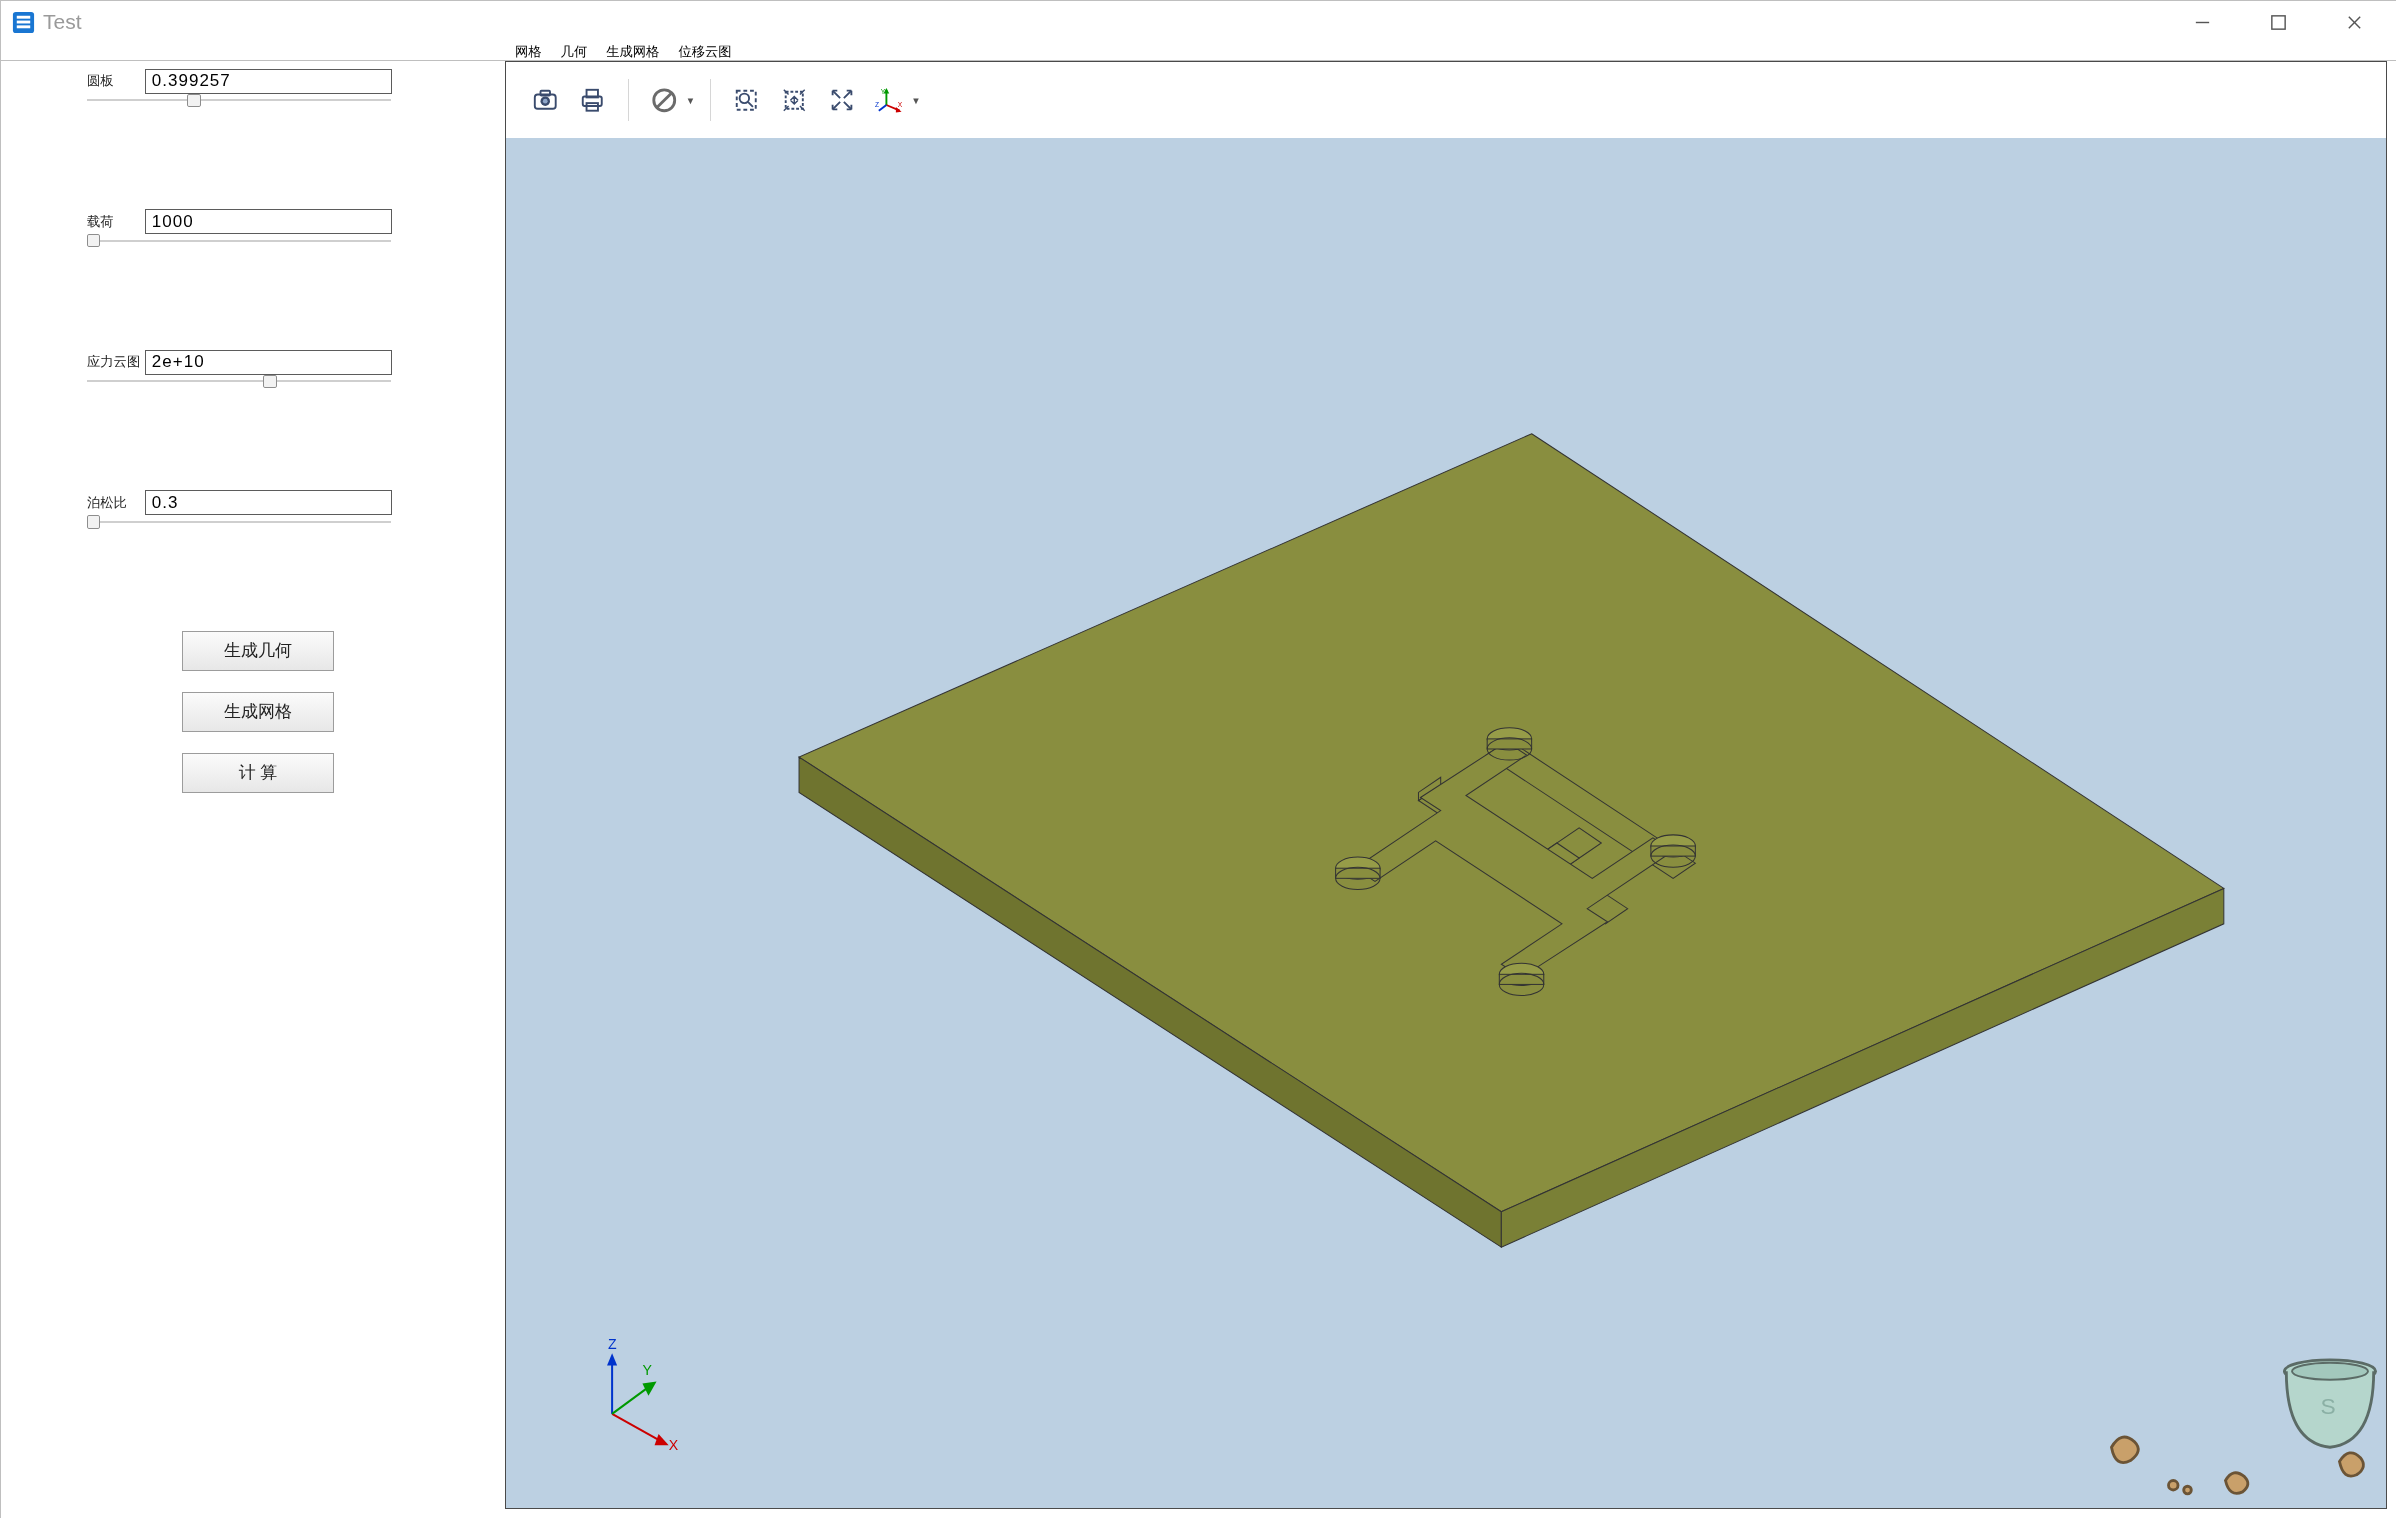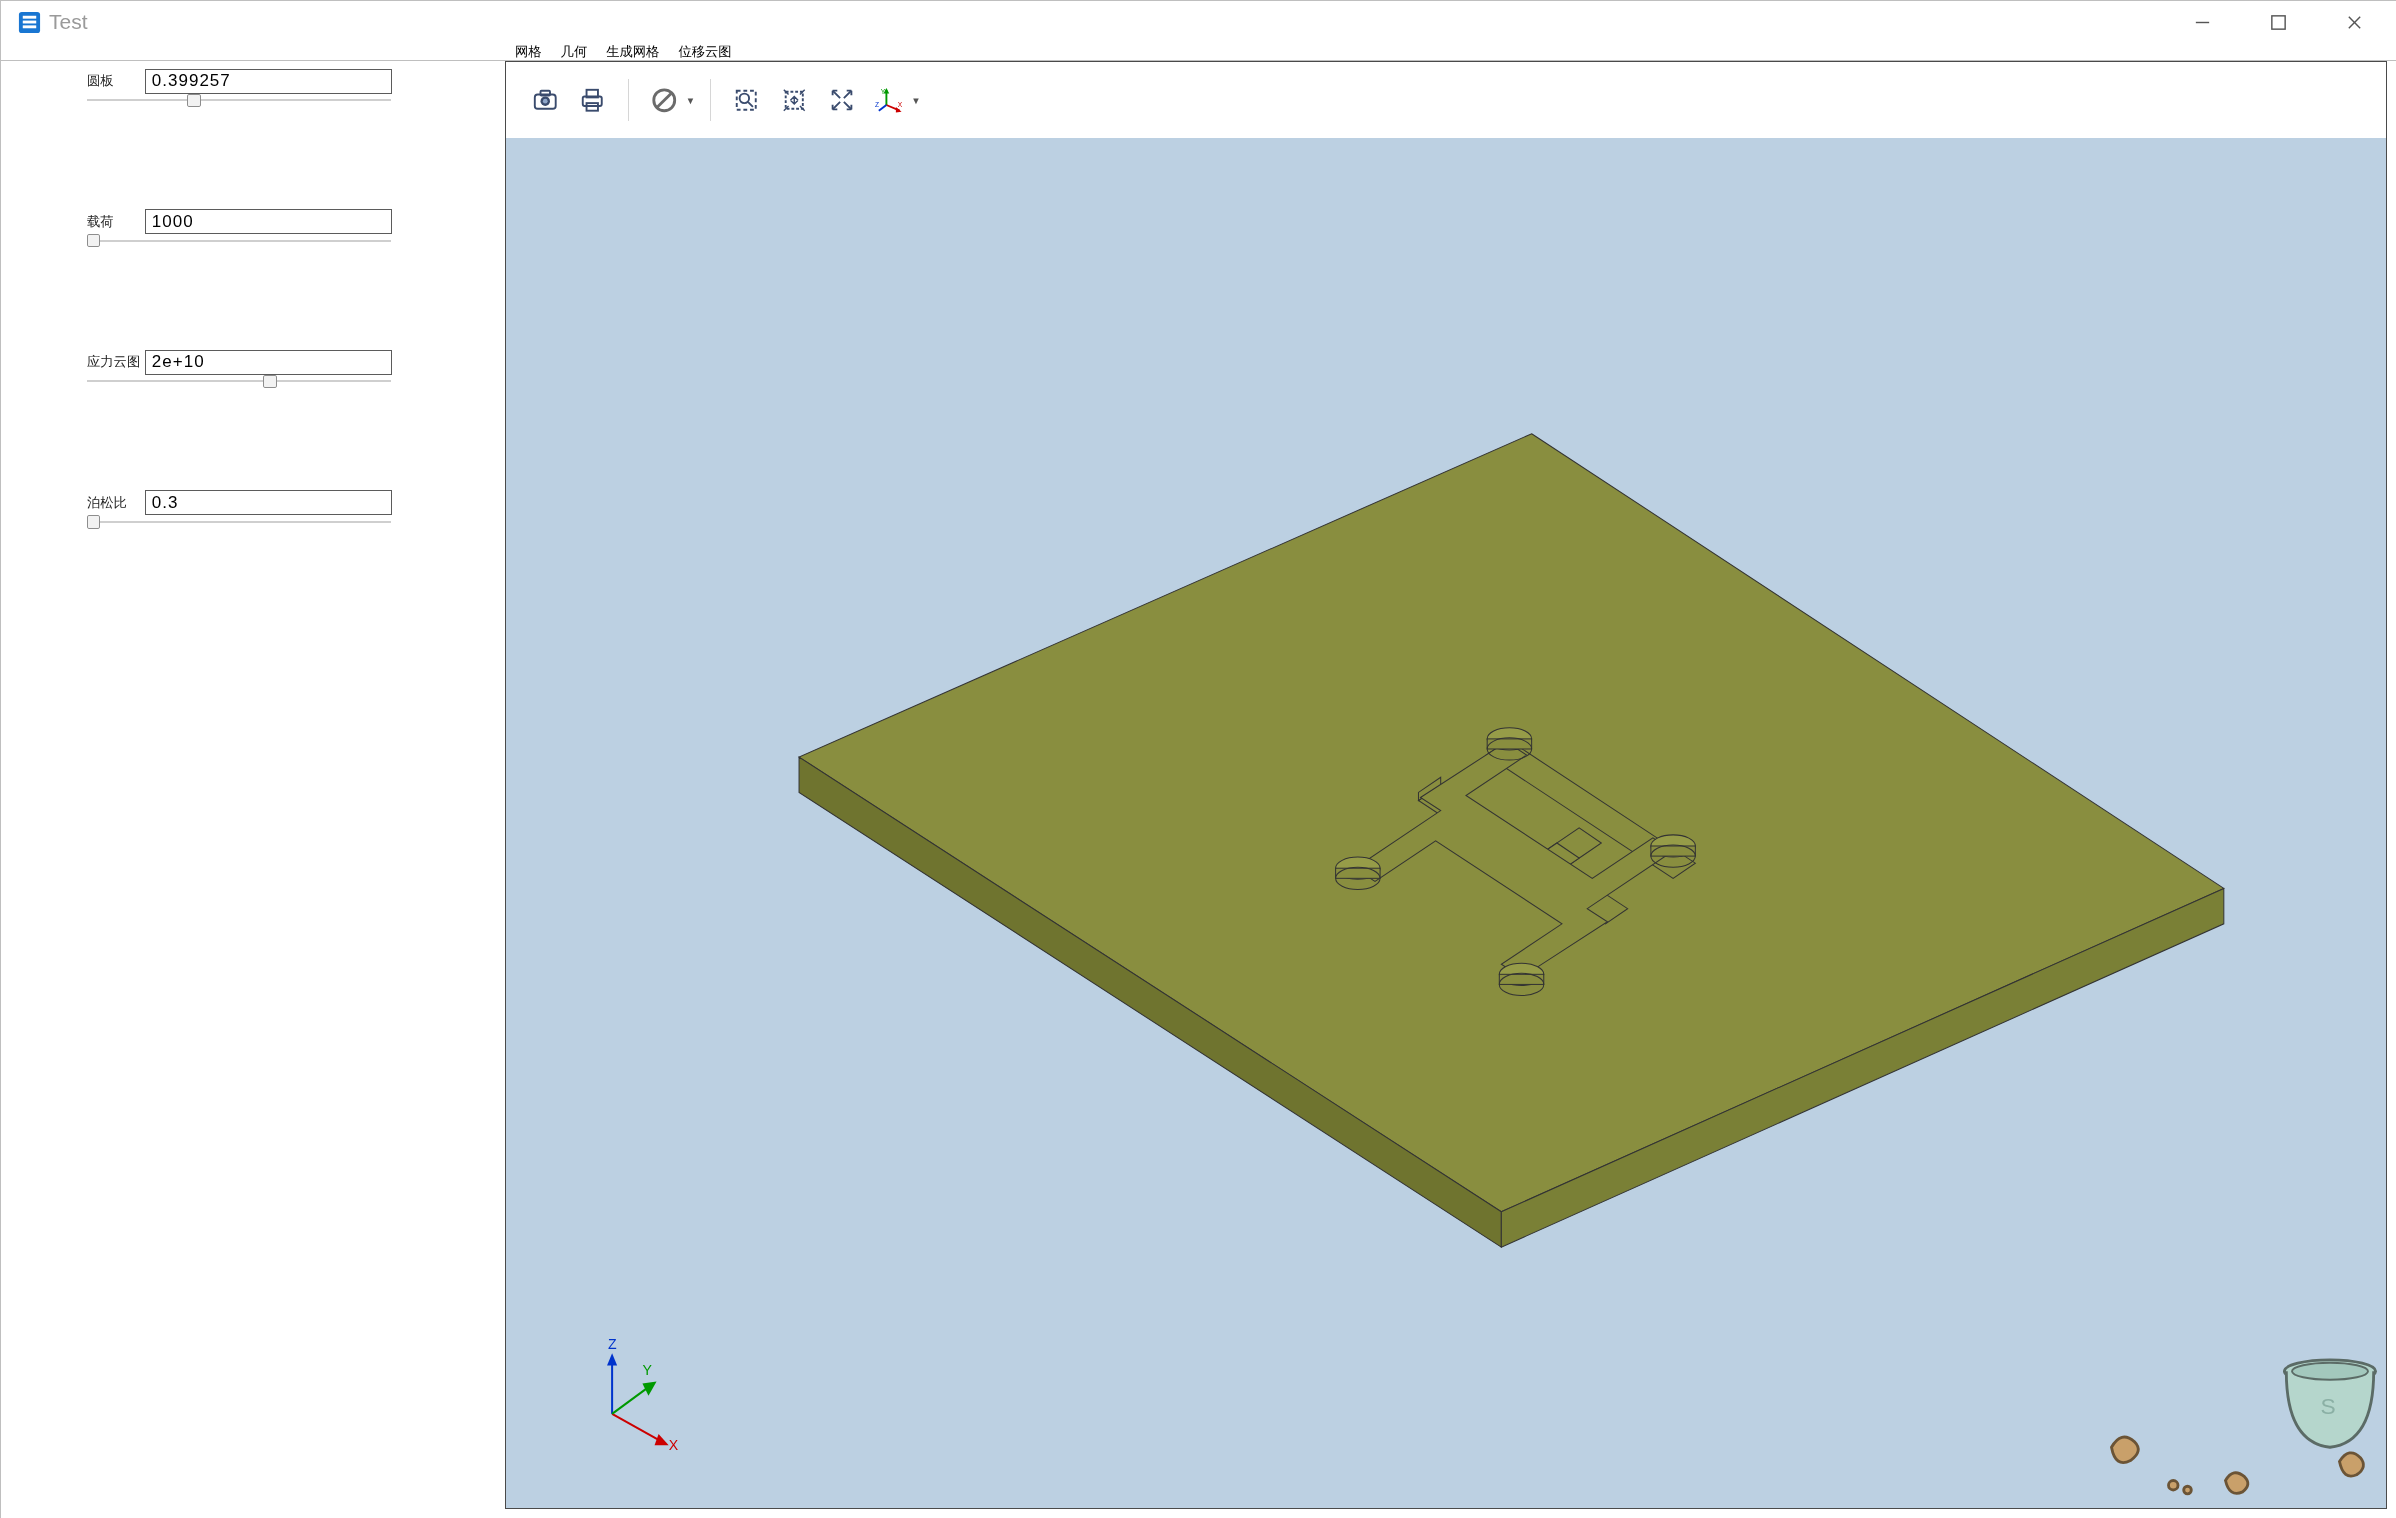--- a/index.html
+++ b/index.html
@@ -1,19 +1,19 @@
 <!DOCTYPE html>
 <html><head>
 <meta charset="utf-8">
 <style>
   * { box-sizing: border-box; margin: 0; padding: 0; }
   html, body { width: 100%; height: 100%; font-family: "Microsoft YaHei", Arial, sans-serif; font-size: 11.4px; background: #ffffff; overflow: hidden; }
   .window { width: 2397px; height: 1519px; border: 1px solid #bfbfbf; background: #ffffff; display: flex; flex-direction: column; }
   
-  .titlebar { height: 42px; display: flex; align-items: center; padding: 0 9.5px; background: #ffffff; margin-left: 6px; }
+  .titlebar { height: 42px; display: flex; align-items: center; padding: 0 9.5px; background: #ffffff; }
   .title-icon { width: 25px; height: 25px; margin-right: 7.6px; }
   .title-text { font-size: 21px; color: #9a9a9a; flex: 1; }
   .win-controls { display: flex; gap: 46px; margin-right: 17px; }
   .win-btn { width: 30px; height: 30px; display: flex; align-items: center; justify-content: center; }
   .win-btn svg { stroke: #555; }
   
   .menubar { height: 17px; display: flex; gap: 19px; padding-left: 514px; font-size: 13.3px; color: #000; align-items: center; }
   .menubar span { text-underline-offset: 1.9px; cursor: default; }
   
   .main { flex: 1; display: flex; border-top: 1px solid #bfbfbf; }
@@ -111,20 +111,25 @@
 
       <div class="param-row">
         <span class="param-label">泊松比</span>
         <input class="param-input" value="0.3" style="">
         <div class="slider-wrap">
           <div class="slider-track"></div>
           <div class="slider-handle" style="left:0%"></div>
         </div>
       </div>
 
+      <div class="buttons">
+        <button class="btn">生成几何</button>
+        <button class="btn">生成网格</button>
+        <button class="btn">计 算</button>
+      </div>
     </div>
 
     <div class="viewport-wrap">
       <div class="viewport-outer">
 
         <div class="toolbar">
           <div class="tool-btn">
             <svg width="28.5" height="28.5" viewBox="0 0 30 30">
               <rect x="4" y="9" width="22" height="15" rx="3" fill="none" stroke="#3a4b6d" stroke-width="2"></rect>
               <rect x="10" y="5" width="10" height="5" rx="1" fill="none" stroke="#3a4b6d" stroke-width="2"></rect>

